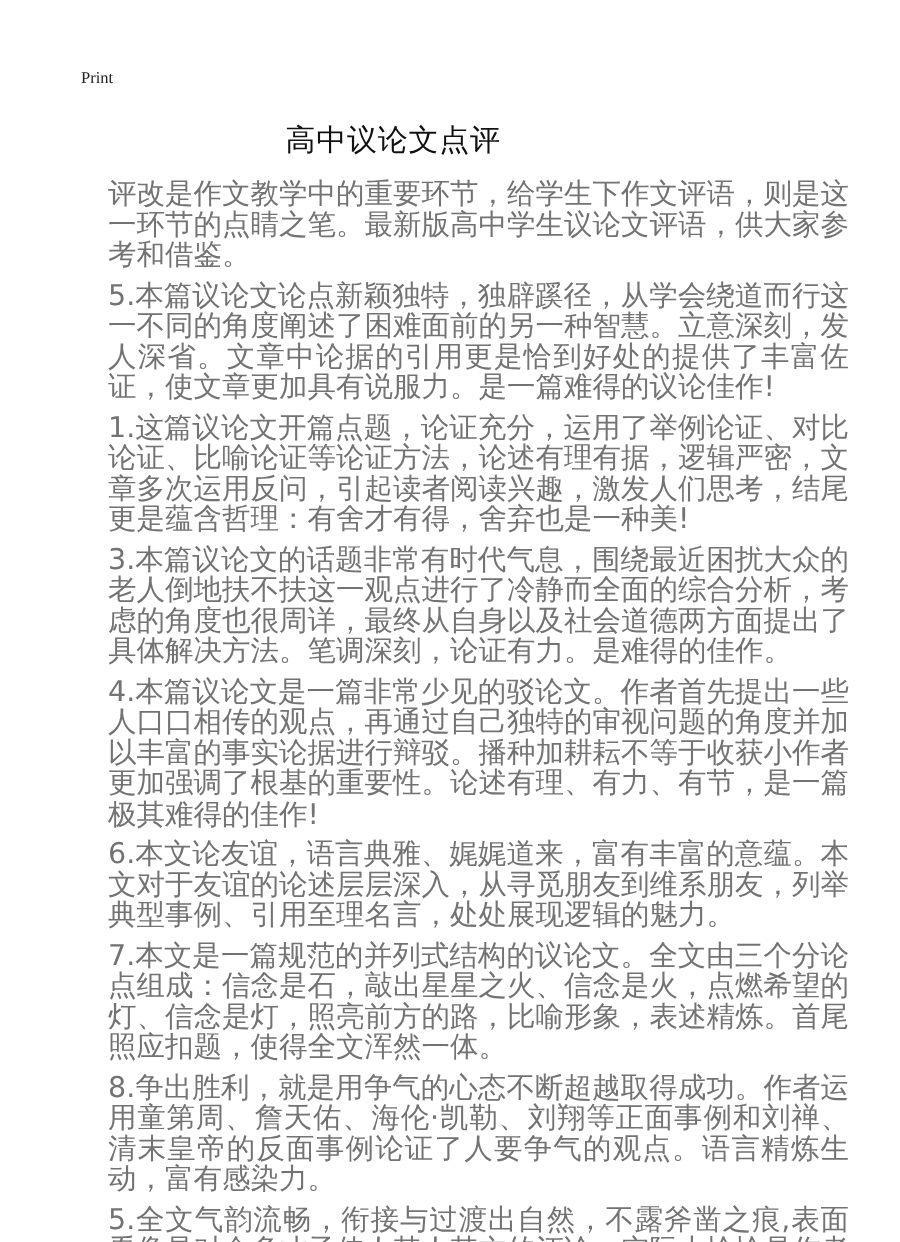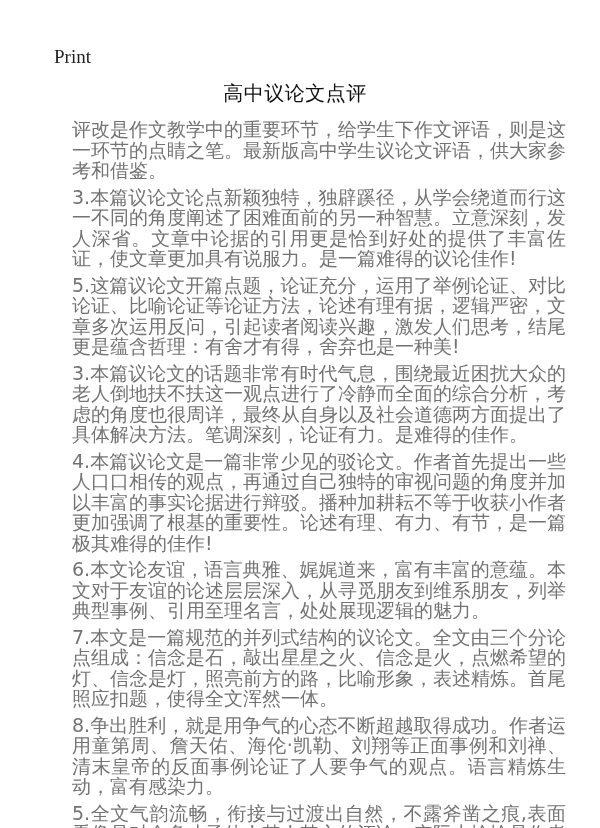--- a/index.html
+++ b/index.html
@@ -12,36 +12,35 @@
     height: 828px;
     position: relative;
     overflow: hidden;
     color: #111111;
   }
   .print-label {
     position: absolute;
     left: 54px;
     top: 46px;
     font-family: "Liberation Serif", "DejaVu Serif", serif;
-    font-size: 19px;
+    font-size: 11px;
     color: #222;
   }
   .doc-title {
     position: absolute;
     left: 0;
     width: 524px;
     top: 80px;
     text-align: center;
     font-family: "DejaVu Sans", "Liberation Sans", sans-serif;
     font-size: 20px;
     letter-spacing: 0.5px;
     color: #111;
     margin: 0;
     font-weight: normal;
-    padding-left: 33px;
   }
   .content {
     position: absolute;
     left: 72px;
     top: 119px;
     width: 494px;
     font-family: "DejaVu Sans", "Liberation Sans", sans-serif;
     font-size: 19px;
     line-height: 20.5px;
     color: #737373;
@@ -54,21 +53,21 @@
 </style>
 </head>
 <body>
 
 <div class="print-label">Print</div>
 
 <h1 class="doc-title">高中议论文点评</h1>
 
 <div class="content">
   <p>评改是作文教学中的重要环节，给学生下作文评语，则是这一环节的点睛之笔。最新版高中学生议论文评语，供大家参考和借鉴。</p>
-  <p>3.本篇议论文论点新颖独特，独辟蹊径，从学会绕道而行这一不同的角度阐述了困难面前的另一种智慧。立意深刻，发人深省。文章中论据的引用更是恰到好处的提供了丰富佐证，使文章更加具有说服力。是一篇难得的议论佳作!</p>
-  <p>5.这篇议论文开篇点题，论证充分，运用了举例论证、对比论证、比喻论证等论证方法，论述有理有据，逻辑严密，文章多次运用反问，引起读者阅读兴趣，激发人们思考，结尾更是蕴含哲理：有舍才有得，舍弃也是一种美!</p>
+  <p>5.本篇议论文论点新颖独特，独辟蹊径，从学会绕道而行这一不同的角度阐述了困难面前的另一种智慧。立意深刻，发人深省。文章中论据的引用更是恰到好处的提供了丰富佐证，使文章更加具有说服力。是一篇难得的议论佳作!</p>
+  <p>1.这篇议论文开篇点题，论证充分，运用了举例论证、对比论证、比喻论证等论证方法，论述有理有据，逻辑严密，文章多次运用反问，引起读者阅读兴趣，激发人们思考，结尾更是蕴含哲理：有舍才有得，舍弃也是一种美!</p>
   <p>3.本篇议论文的话题非常有时代气息，围绕最近困扰大众的老人倒地扶不扶这一观点进行了冷静而全面的综合分析，考虑的角度也很周详，最终从自身以及社会道德两方面提出了具体解决方法。笔调深刻，论证有力。是难得的佳作。</p>
   <p>4.本篇议论文是一篇非常少见的驳论文。作者首先提出一些人口口相传的观点，再通过自己独特的审视问题的角度并加以丰富的事实论据进行辩驳。播种加耕耘不等于收获小作者更加强调了根基的重要性。论述有理、有力、有节，是一篇极其难得的佳作!</p>
   <p>6.本文论友谊，语言典雅、娓娓道来，富有丰富的意蕴。本文对于友谊的论述层层深入，从寻觅朋友到维系朋友，列举典型事例、引用至理名言，处处展现逻辑的魅力。</p>
   <p>7.本文是一篇规范的并列式结构的议论文。全文由三个分论点组成：信念是石，敲出星星之火、信念是火，点燃希望的灯、信念是灯，照亮前方的路，比喻形象，表述精炼。首尾照应扣题，使得全文浑然一体。</p>
   <p>8.争出胜利，就是用争气的心态不断超越取得成功。作者运用童第周、詹天佑、海伦·凯勒、刘翔等正面事例和刘禅、清末皇帝的反面事例论证了人要争气的观点。语言精炼生动，富有感染力。</p>
   <p>5.全文气韵流畅，衔接与过渡出自然，不露斧凿之痕,表面看像是对众多才子佳人其人其文的评论，实际上恰恰是作者灵魂的洗礼过程;文笔简洁，感情真挚深厚，是不可多得的有文采，有思想的文章。</p>
 </div>
 
 </body></html>

